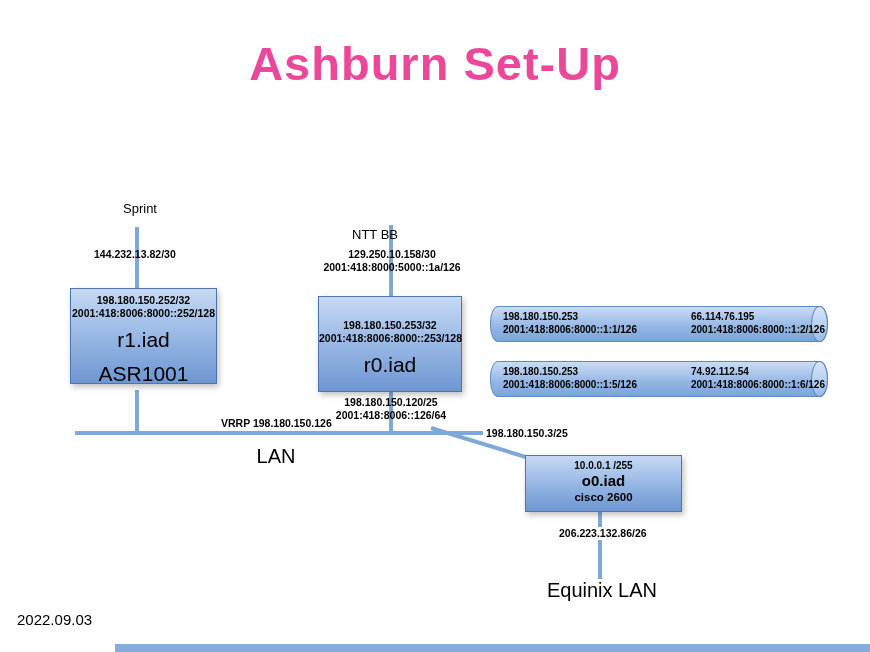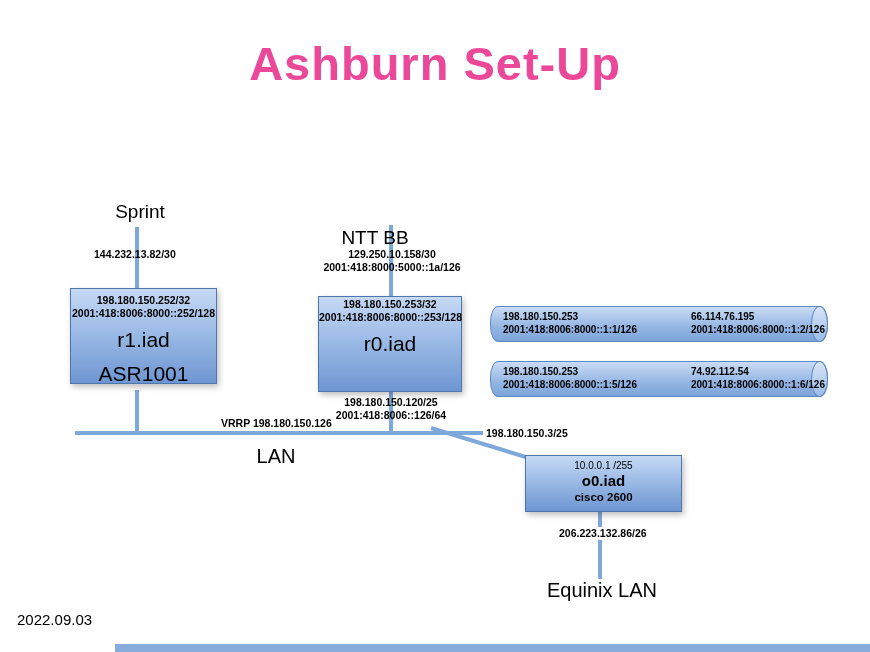--- a/index.html
+++ b/index.html
@@ -4,21 +4,21 @@
 <style>
   html,body{margin:0;padding:0;background:#fff;}
   .slide{
     position:relative;width:870px;height:652px;background:#ffffff;overflow:hidden;
     font-family:"Liberation Sans",sans-serif;color:#000;
   }
   .title{
     position:absolute;top:36px;left:0;width:100%;text-align:center;
     font-size:47px;font-weight:bold;color:#ec4899;letter-spacing:1px;
   }
-  .node-label{position:absolute;font-size:19px;text-align:center;z-index:2;}
+  .node-label{position:absolute;font-size:13px;text-align:center;z-index:2;}
   .small-lbl{position:absolute;font-size:10.5px;font-weight:bold;line-height:13px;white-space:nowrap;z-index:4;}
   .center{text-align:center;}
   .line{position:absolute;background:#7ea8da;z-index:1;}
   .diag{transform:rotate(17deg);transform-origin:0 50%;}
   .router-box{
     position:absolute;z-index:3;text-align:center;
     border:1.5px solid #4d76ad;
     background:linear-gradient(180deg,#c6d9f4 0%,#9cbbe6 45%,#6f96d2 100%);
     box-shadow:2px 3px 6px rgba(0,0,0,0.25);
   }
@@ -28,21 +28,21 @@
     position:absolute;left:490px;width:336px;height:34px;z-index:2;
     border:1px solid #5f89c2;border-radius:8px/16px;
     background:linear-gradient(180deg,#cadcf5 0%,#93b5e3 60%,#7da4da 100%);
   }
   .cyl-cap{
     position:absolute;right:-1px;top:-1px;width:15px;height:34px;
     border:1px solid #5f89c2;border-radius:50%;
     background:linear-gradient(180deg,#d8e5f8,#9abce8);
   }
   .cyl-col{position:absolute;top:4px;font-size:10px;font-weight:bold;line-height:12.5px;white-space:nowrap;}
-  .o0-ip{font-size:10px;font-weight:400;margin-top:4px;line-height:12px;}
+  .o0-ip{font-size:10px;font-weight:700;margin-top:4px;line-height:12px;}
   .o0-name{font-size:15px;font-weight:bold;line-height:18px;}
   .o0-model{font-size:11.5px;font-weight:bold;line-height:14px;}
   .date{position:absolute;left:17px;top:611px;font-size:15px;}
   .bottom-bar{position:absolute;left:115px;top:644px;width:755px;height:8px;background:#85acdb;}
   .whitebg{background:#fff;padding:0 3px;}
 </style>
 </head>
 <body>
 
 <div class="slide">
@@ -62,21 +62,21 @@
   </div>
 
   <div class="router-box" style="left:70px;top:288px;width:145px;height:94px;">
     <div class="box-ip" style="margin-top:5px;">198.180.150.252/32</div>
     <div class="box-ip">2001:418:8006:8000::252/128</div>
     <div class="box-name">r1.iad</div>
     <div class="box-name" style="margin-top:10px;">ASR1001</div>
   </div>
 
   <div class="router-box" style="left:318px;top:296px;width:142px;height:94px;">
-    <div class="box-ip" style="margin-top:1px;">198.180.150.253/32</div>
+    <div class="box-ip" style="margin-top:22px;">198.180.150.253/32</div>
     <div class="box-ip">2001:418:8006:8000::253/128</div>
     <div class="box-name">r0.iad</div>
   </div>
 
   <div class="cyl" style="top:306px;">
     <div class="cyl-cap"></div>
     <div class="cyl-col" style="left:12px;">
       <div>198.180.150.253</div>
       <div>2001:418:8006:8000::1:1/126</div>
     </div>

